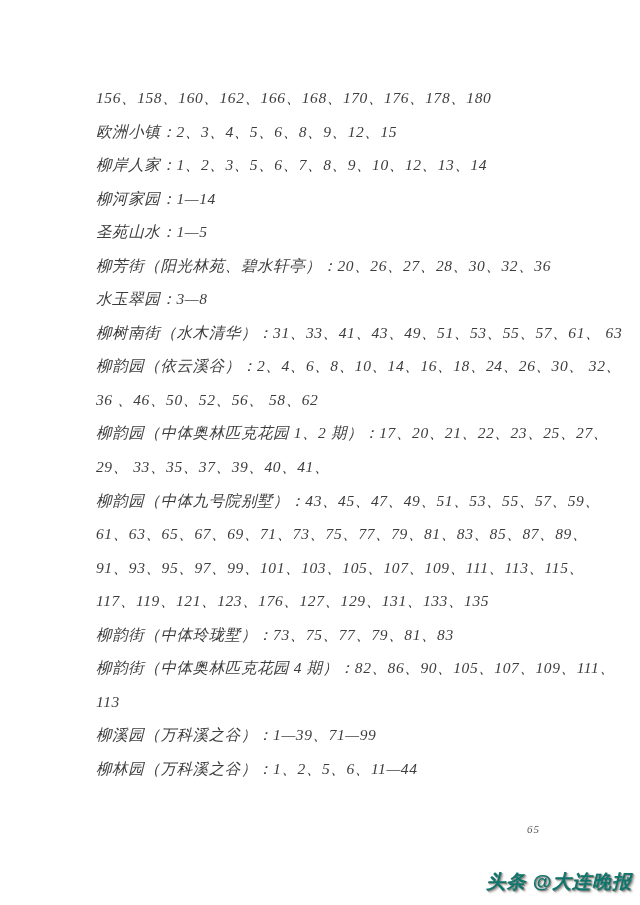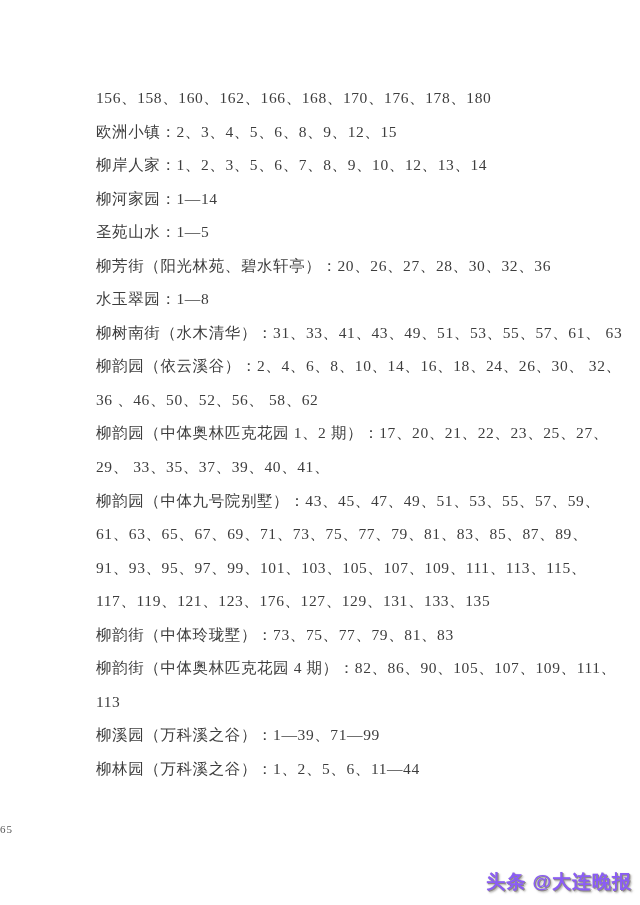--- a/index.html
+++ b/index.html
@@ -11,73 +11,74 @@
     height: 905px;
     background: #ffffff;
     position: relative;
     overflow: hidden;
     font-family: "Liberation Serif", "DejaVu Serif", serif;
   }
   .doc-page {
     position: absolute;
     inset: 0;
     background: #ffffff;
+    font-style: italic;
   }
   .doc-lines {
     position: absolute;
     left: 96px;
     top: 81px;
     width: 496px;
   }
   .text-line {
     height: 33.55px;
     line-height: 33.55px;
     font-size: 15.5px;
     color: #3d3d3d;
     white-space: nowrap;
     letter-spacing: 0.6px;
   }
   .page-number {
     position: absolute;
     top: 823px;
     left: 0;
     width: 540px;
-    text-align: left;
+    text-align: right;
     font-size: 11px;
     color: #565656;
     letter-spacing: 1px;
   }
   .watermark {
     position: absolute;
     top: 869px;
     right: 8px;
     font-family: "Liberation Sans", "DejaVu Sans", sans-serif;
     font-weight: bold;
     font-size: 19px;
     letter-spacing: 1px;
-    color: #8b5cf6;
+    color: #0f766e;
     text-shadow:
       1px 1px 0 #8d8a85,
       2px 2px 2px rgba(110, 106, 100, 0.55),
       0 0 1px rgba(170, 170, 170, 0.6);
     white-space: nowrap;
   }
 </style>
 </head>
 <body>
 
 <div class="doc-page">
   <div class="doc-lines">
       <div class="text-line">156、158、160、162、166、168、170、176、178、180</div>
       <div class="text-line">欧洲小镇：2、3、4、5、6、8、9、12、15</div>
       <div class="text-line">柳岸人家：1、2、3、5、6、7、8、9、10、12、13、14</div>
       <div class="text-line">柳河家园：1—14</div>
       <div class="text-line">圣苑山水：1—5</div>
       <div class="text-line">柳芳街（阳光林苑、碧水轩亭）：20、26、27、28、30、32、36</div>
-      <div class="text-line">水玉翠园：1—8</div>
+      <div class="text-line">水玉翠园：3—8</div>
       <div class="text-line">柳树南街（水木清华）：31、33、41、43、49、51、53、55、57、61、 63</div>
       <div class="text-line">柳韵园（依云溪谷）：2、4、6、8、10、14、16、18、24、26、30、 32、</div>
       <div class="text-line">36 、46、50、52、56、 58、62</div>
       <div class="text-line">柳韵园（中体奥林匹克花园 1、2 期）：17、20、21、22、23、25、27、</div>
       <div class="text-line">29、 33、35、37、39、40、41、</div>
       <div class="text-line">柳韵园（中体九号院别墅）：43、45、47、49、51、53、55、57、59、</div>
       <div class="text-line">61、63、65、67、69、71、73、75、77、79、81、83、85、87、89、</div>
       <div class="text-line">91、93、95、97、99、101、103、105、107、109、111、113、115、</div>
       <div class="text-line">117、119、121、123、176、127、129、131、133、135</div>
       <div class="text-line">柳韵街（中体玲珑墅）：73、75、77、79、81、83</div>

